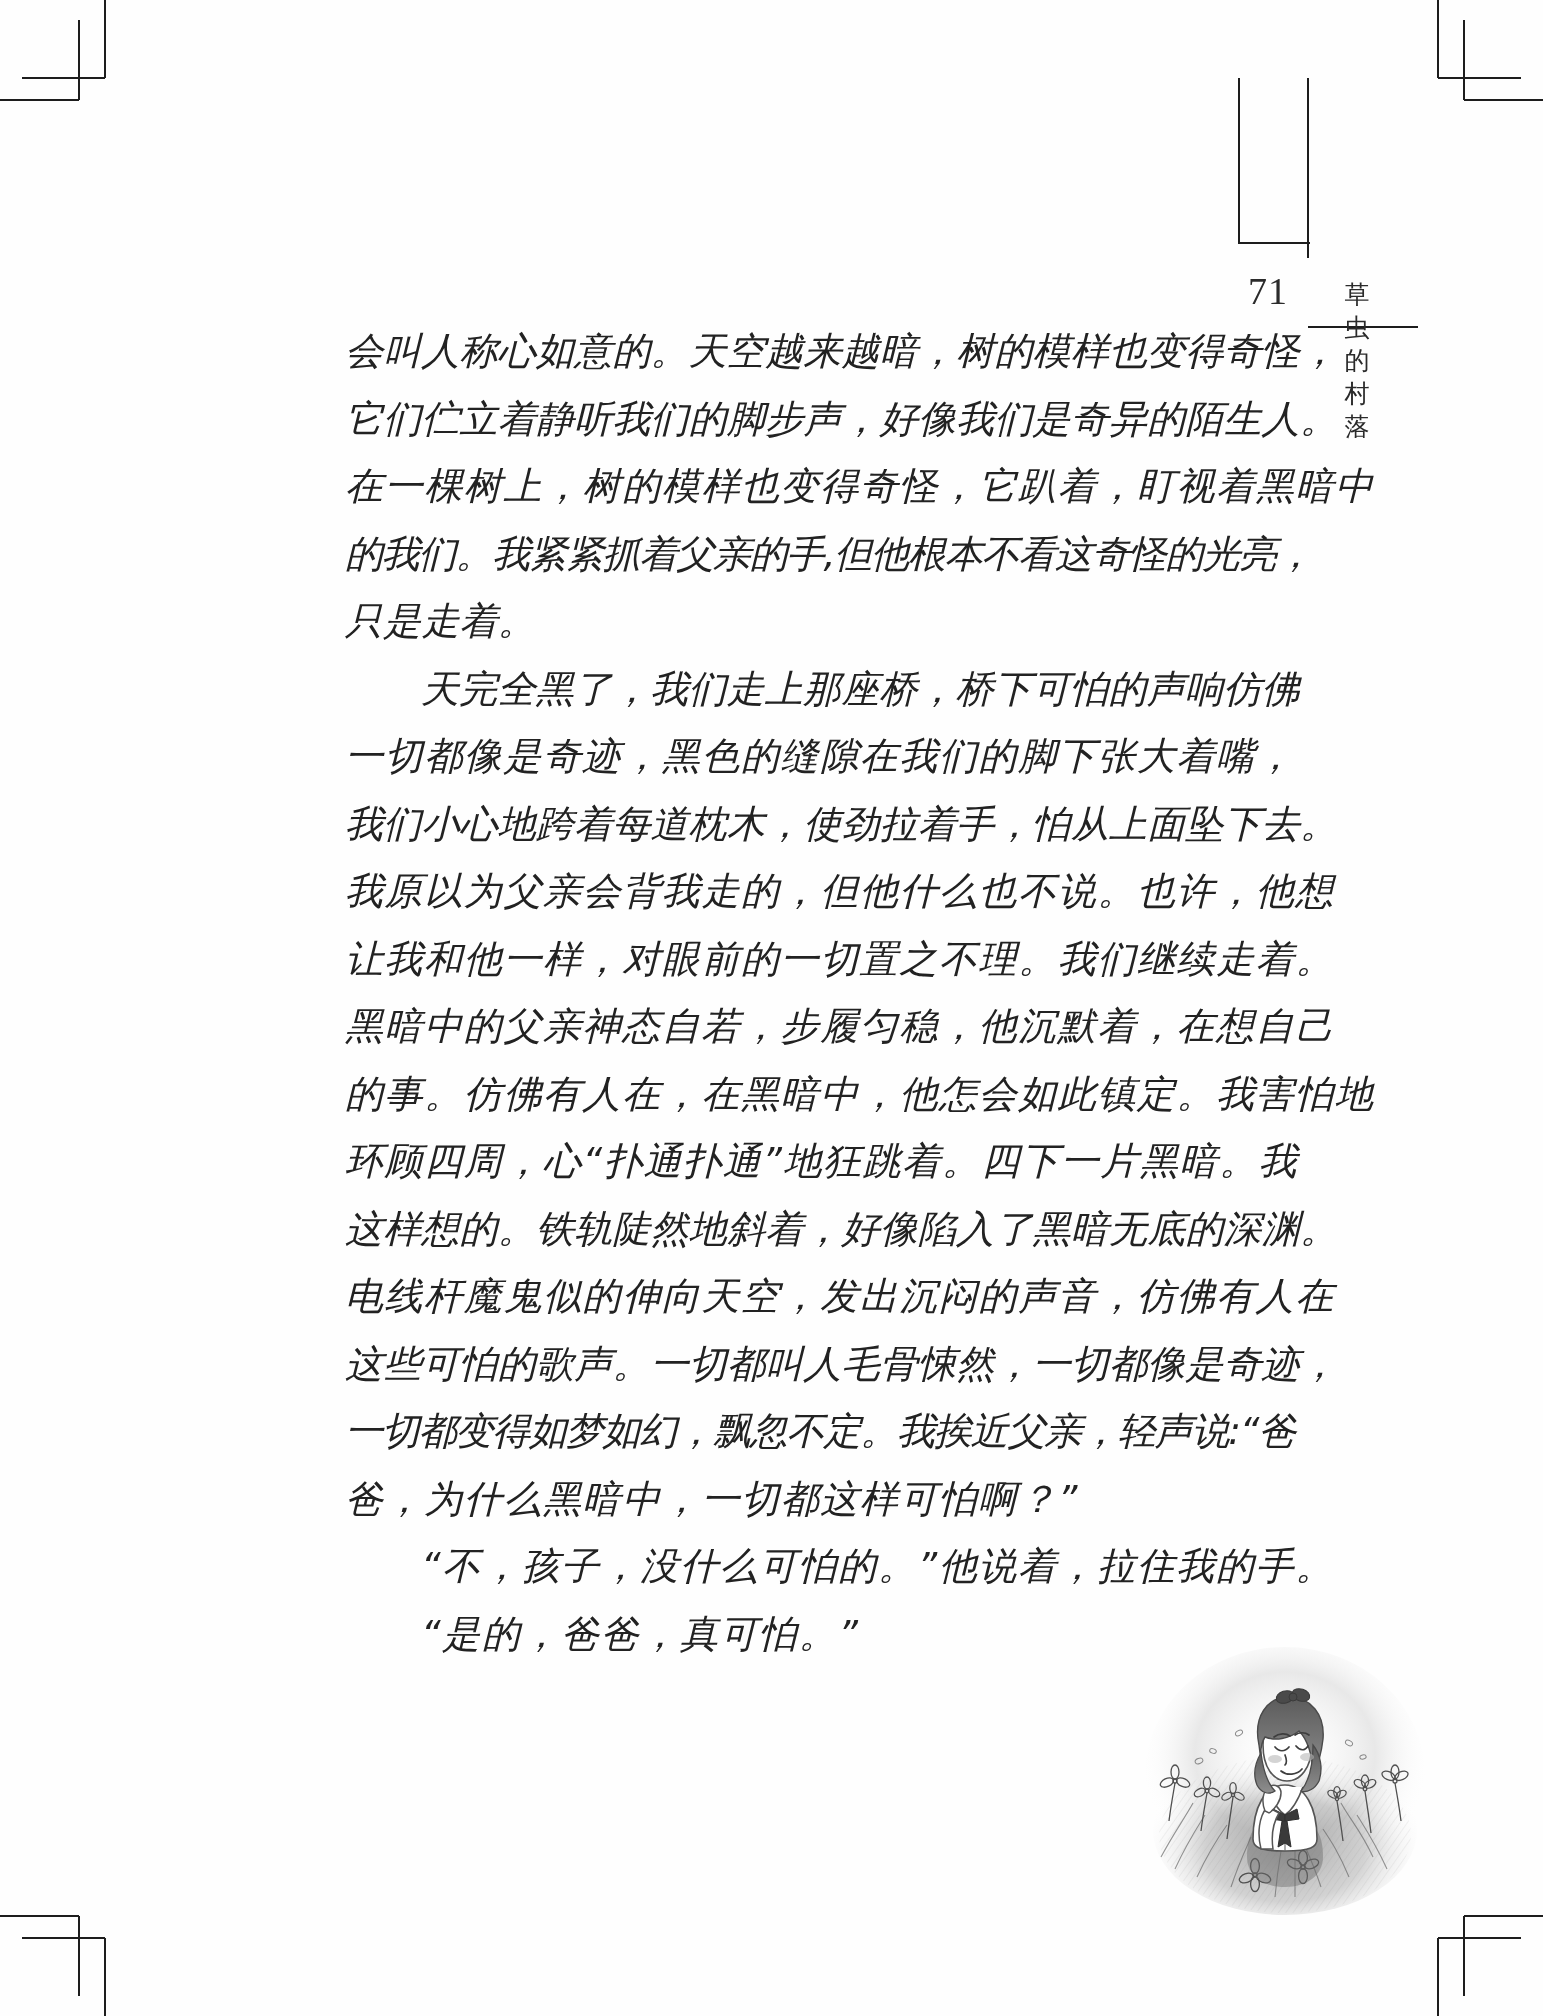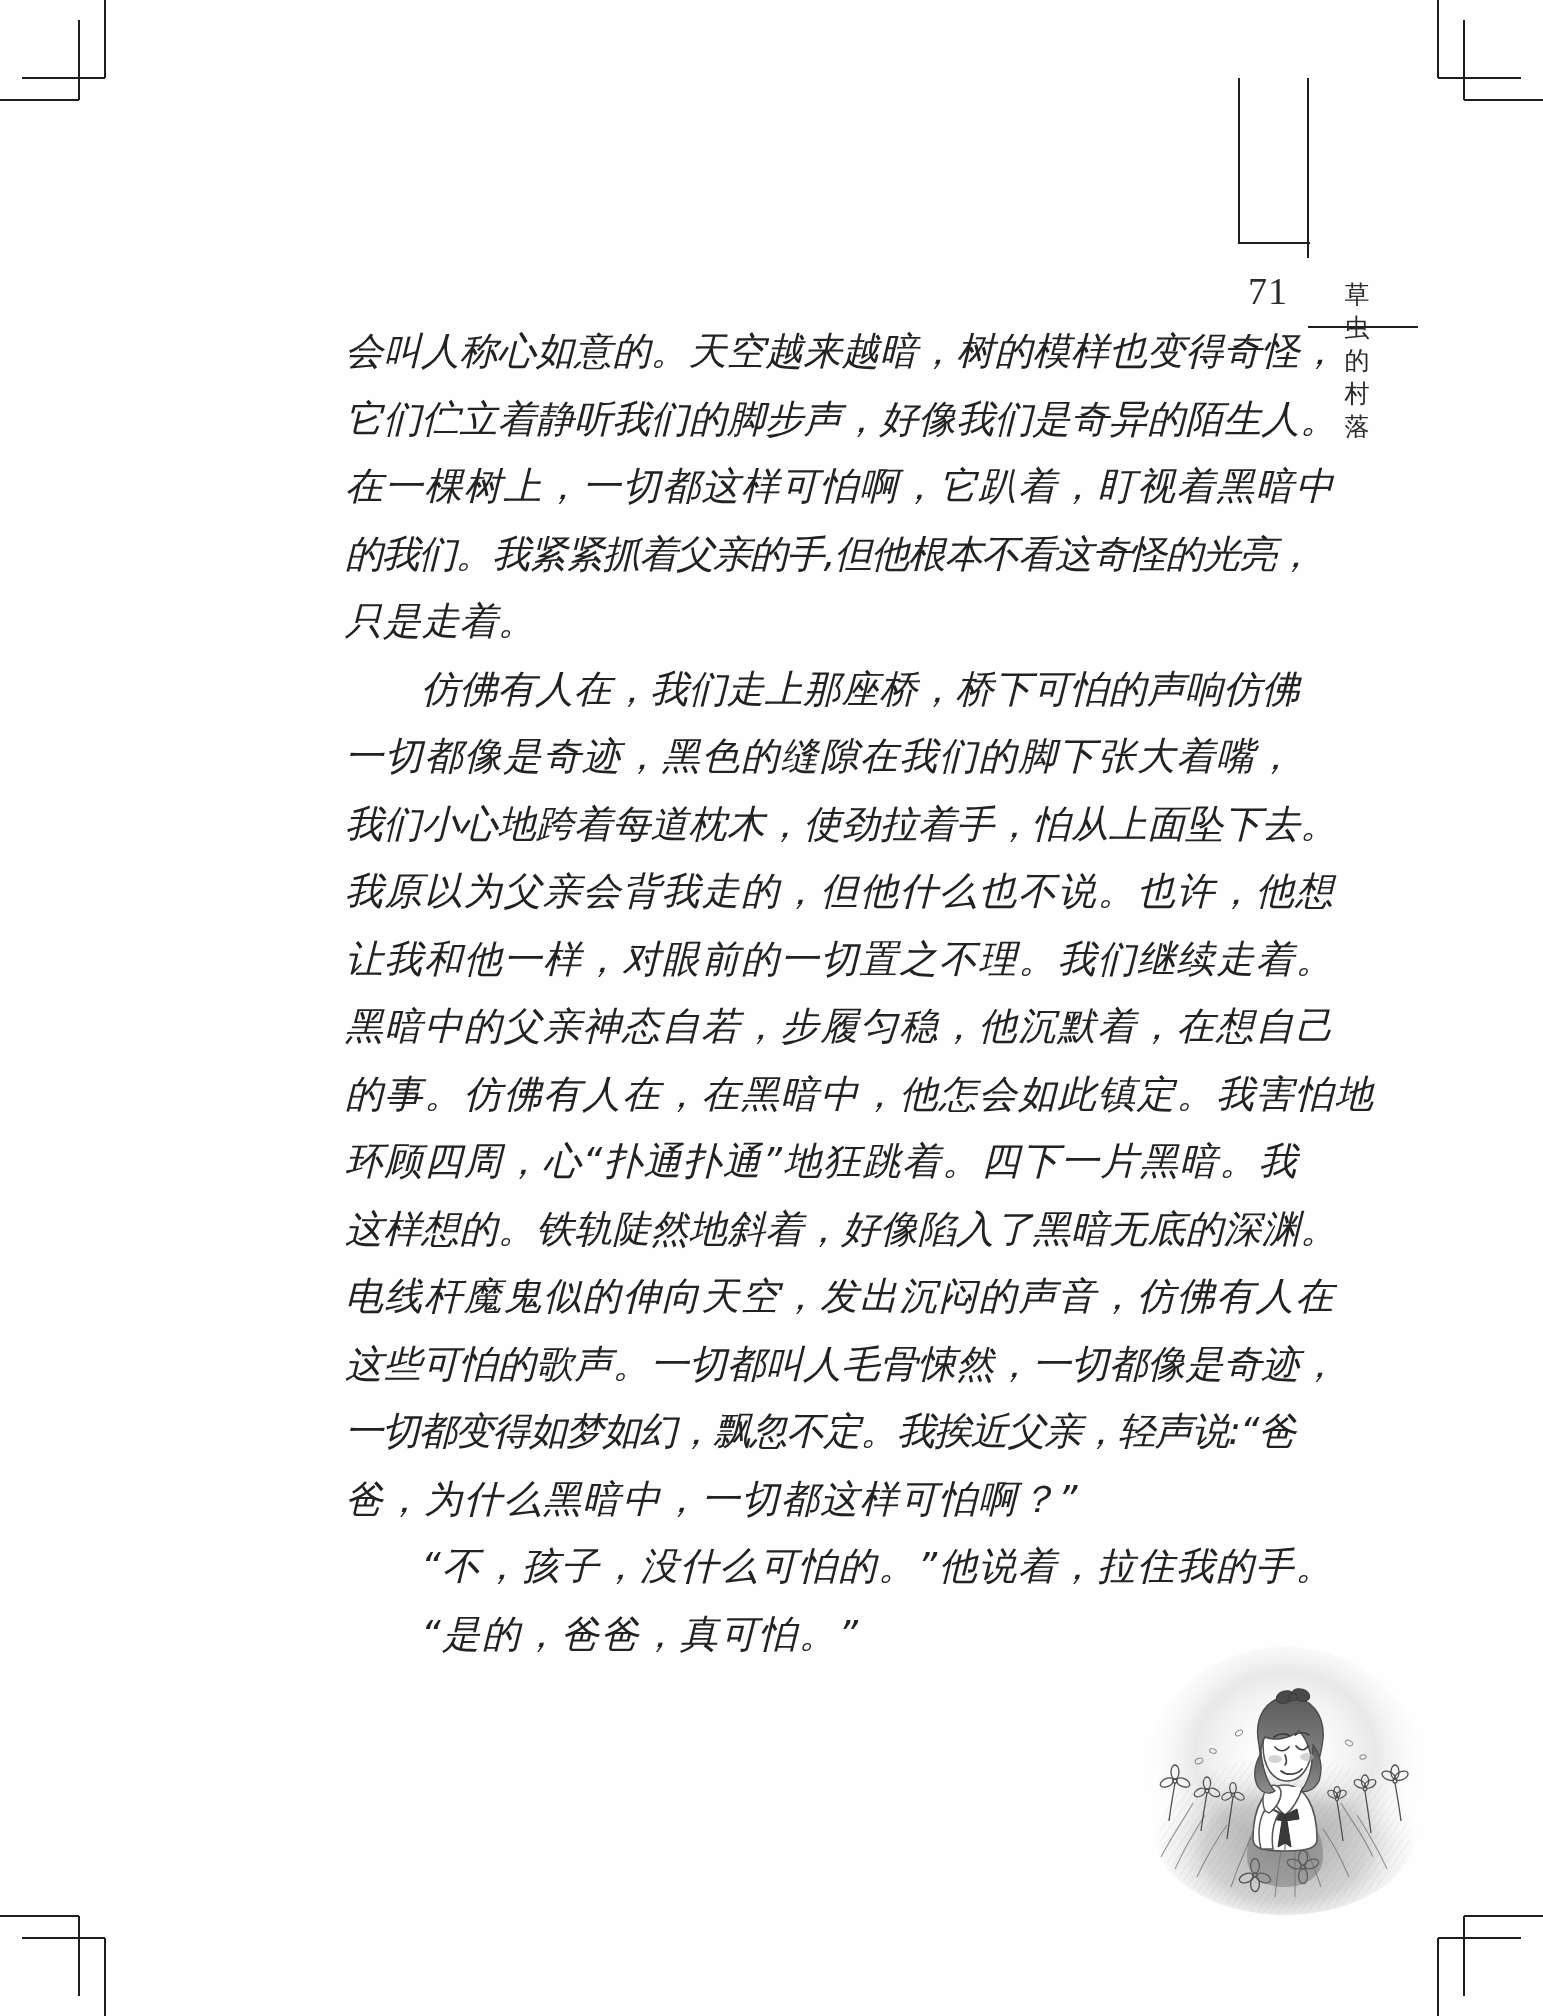--- a/index.html
+++ b/index.html
@@ -202,24 +202,24 @@
     <span>草</span>
     <span>虫</span>
     <span>的</span>
     <span>村</span>
     <span>落</span>
   </div>
 
   <div class="body-text">
     <div class="line">会叫人称心如意的。天空越来越暗，树的模样也变得奇怪，</div>
     <div class="line">它们伫立着静听我们的脚步声，好像我们是奇异的陌生人。</div>
-    <div class="line loose">在一棵树上，一切都这样可怕啊，它趴着，盯视着黑暗中</div>
+    <div class="line loose">在一棵树上，树的模样也变得奇怪，它趴着，盯视着黑暗中</div>
     <div class="line tight">的我们。我紧紧抓着父亲的手,但他根本不看这奇怪的光亮，</div>
     <div class="line">只是走着。</div>
-    <div class="line indent">仿佛有人在，我们走上那座桥，桥下可怕的声响仿佛</div>
+    <div class="line indent">天完全黑了，我们走上那座桥，桥下可怕的声响仿佛</div>
     <div class="line loose">一切都像是奇迹，黑色的缝隙在我们的脚下张大着嘴，</div>
     <div class="line">我们小心地跨着每道枕木，使劲拉着手，怕从上面坠下去。</div>
     <div class="line loose">我原以为父亲会背我走的，但他什么也不说。也许，他想</div>
     <div class="line loose">让我和他一样，对眼前的一切置之不理。我们继续走着。</div>
     <div class="line loose">黑暗中的父亲神态自若，步履匀稳，他沉默着，在想自己</div>
     <div class="line loose">的事。仿佛有人在，在黑暗中，他怎会如此镇定。我害怕地</div>
     <div class="line loose">环顾四周，心“扑通扑通”地狂跳着。四下一片黑暗。我</div>
     <div class="line">这样想的。铁轨陡然地斜着，好像陷入了黑暗无底的深渊。</div>
     <div class="line loose">电线杆魔鬼似的伸向天空，发出沉闷的声音，仿佛有人在</div>
     <div class="line">这些可怕的歌声。一切都叫人毛骨悚然，一切都像是奇迹，</div>

